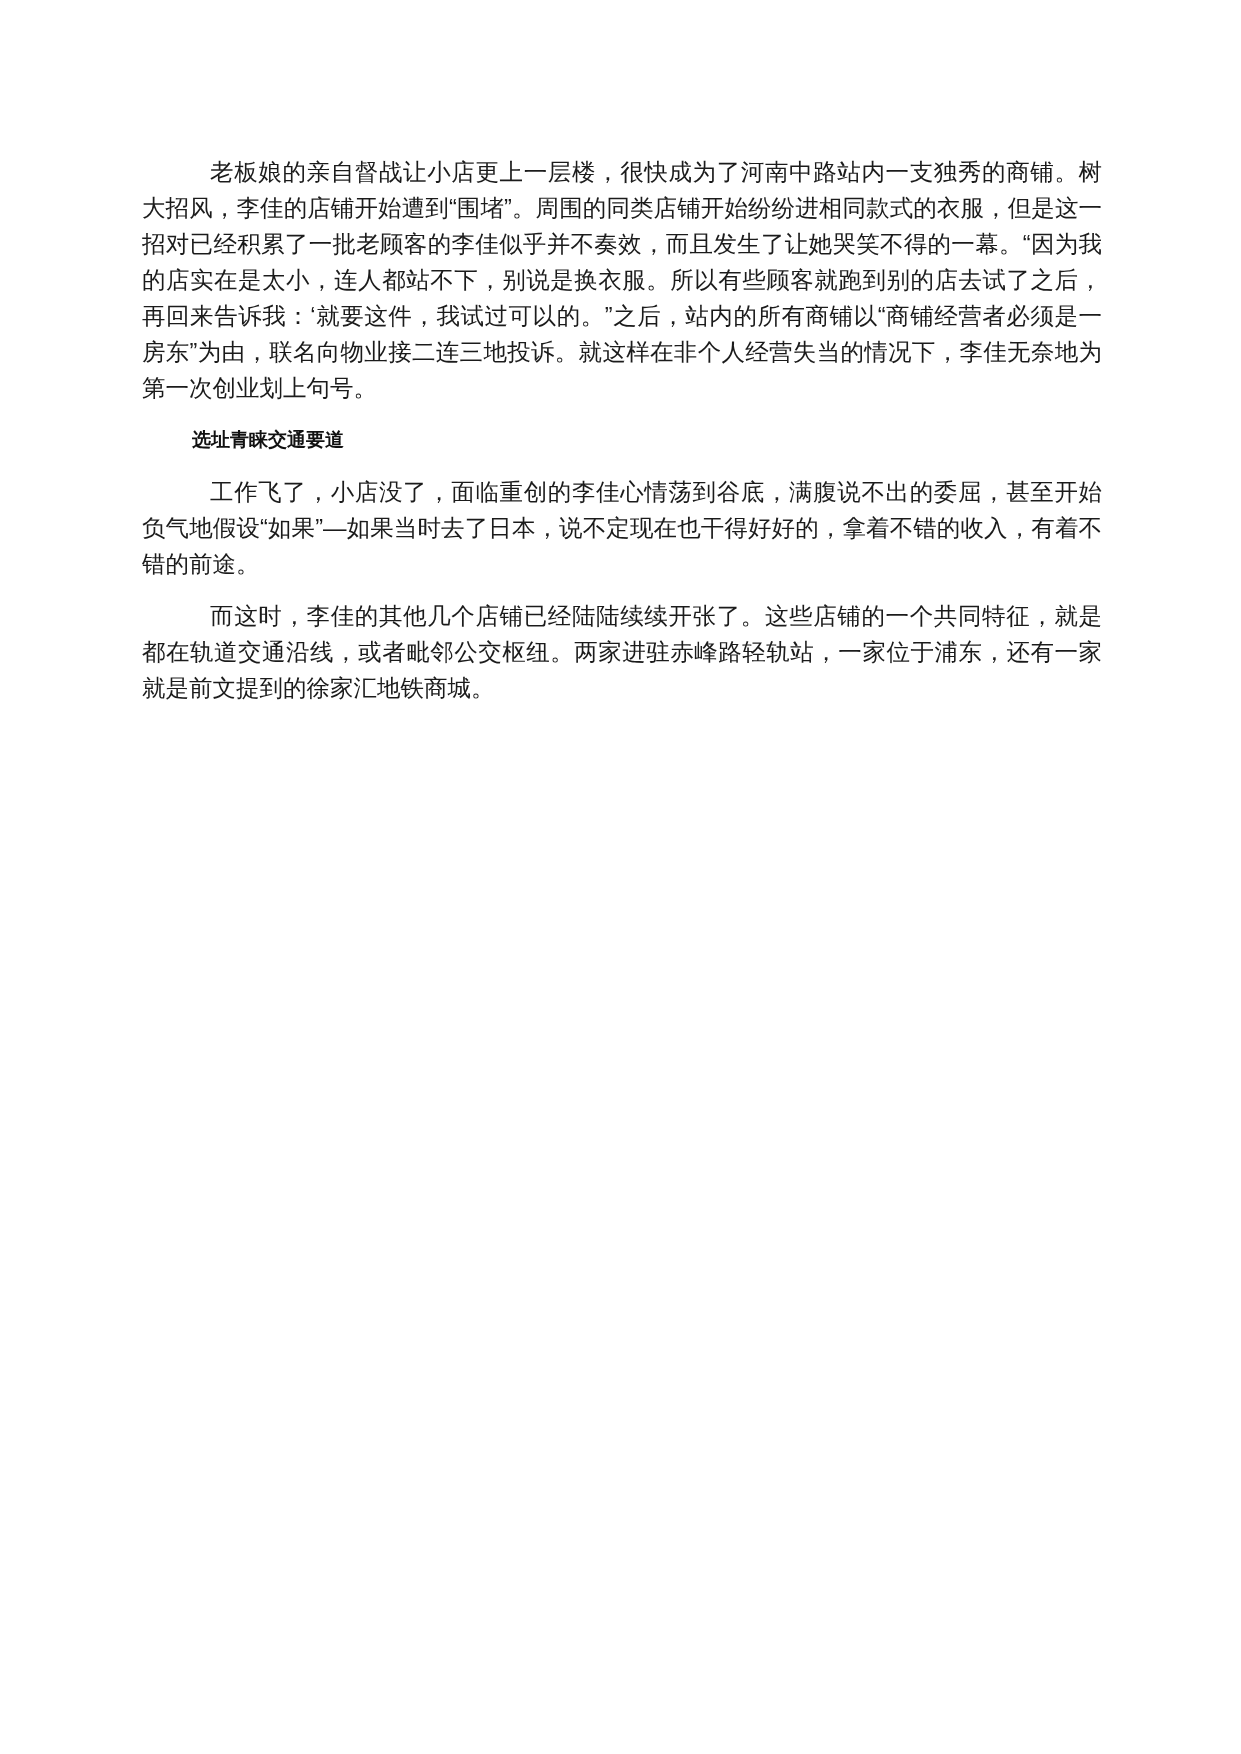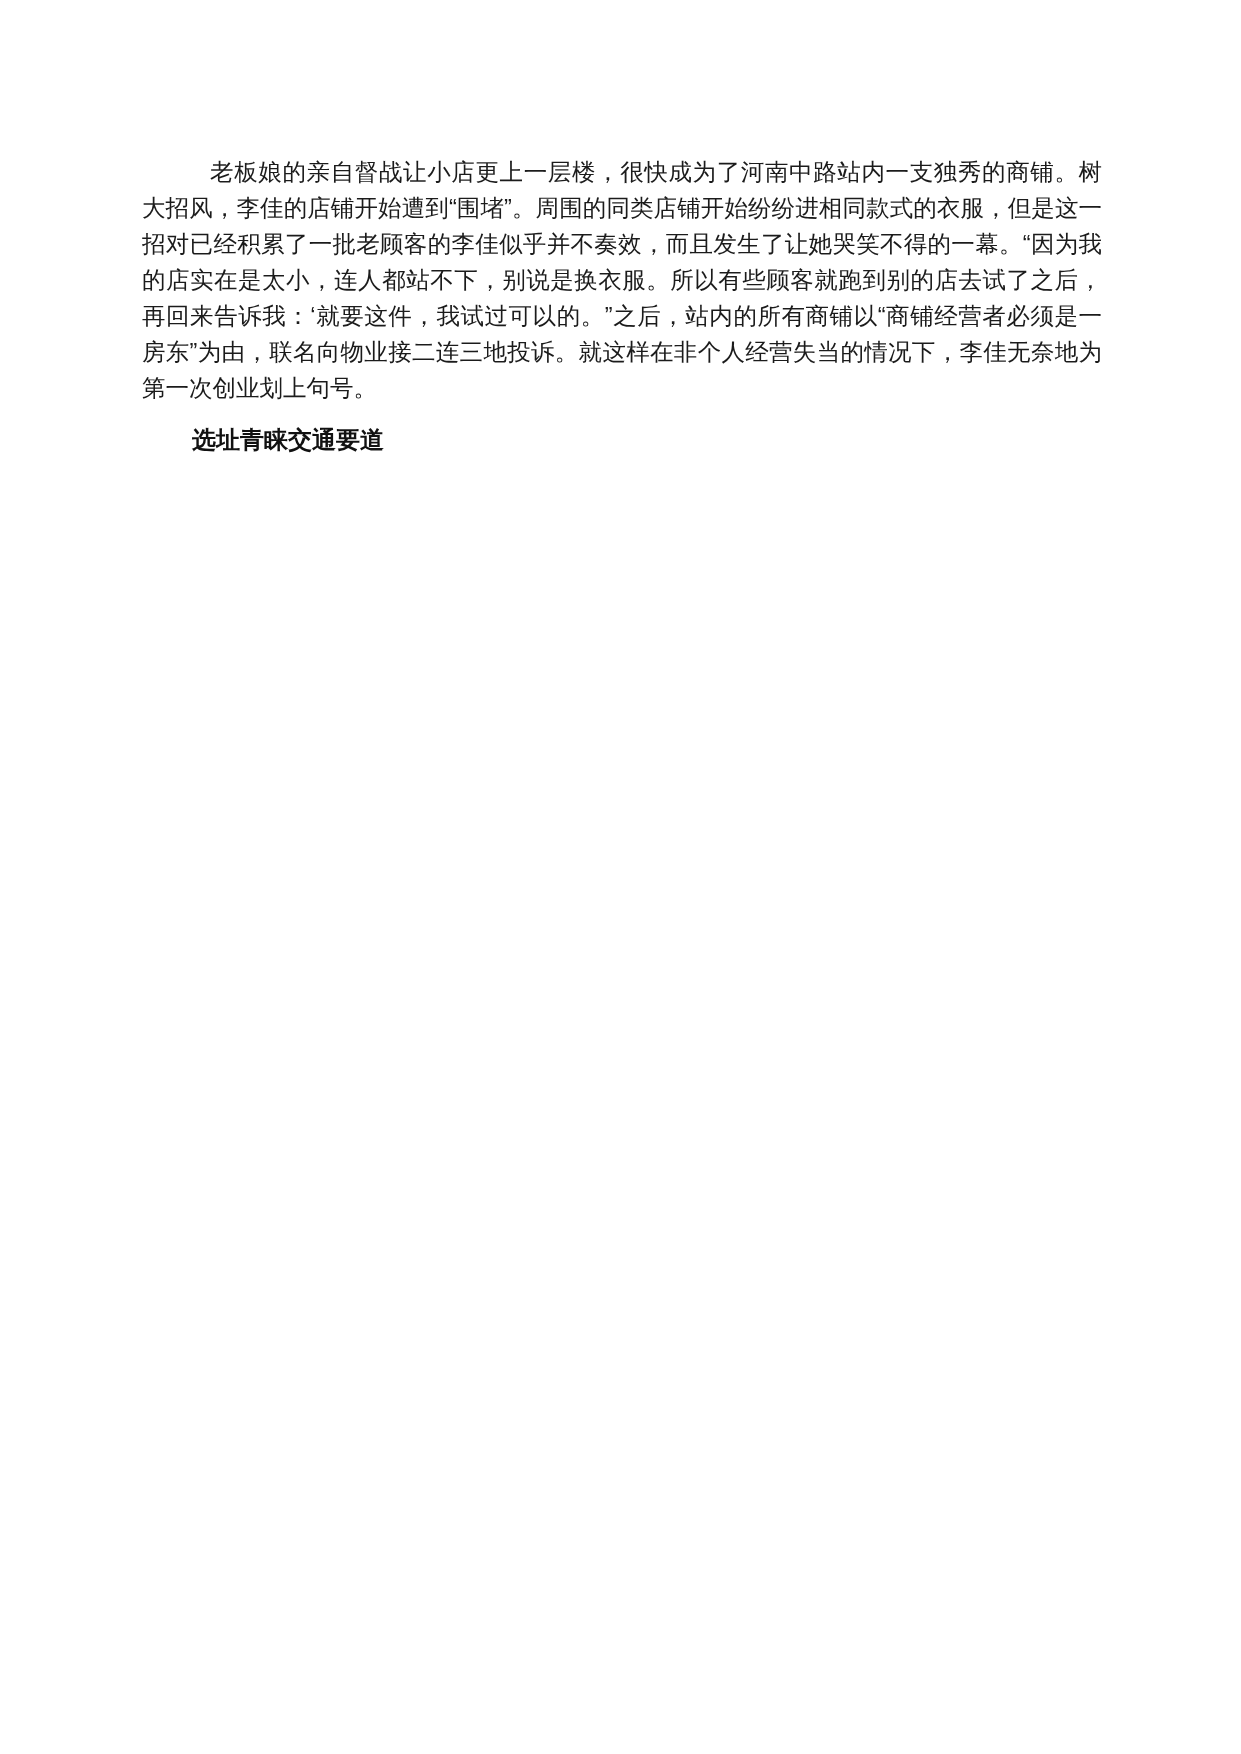--- a/index.html
+++ b/index.html
@@ -22,31 +22,33 @@
     overflow: hidden;
   }
   .para {
     margin: 0 0 16px 0;
     text-indent: 68px;
     text-align: justify;
     text-justify: inter-ideograph;
     word-break: break-all;
   }
   .section-heading {
-    font-size: 24px;
+    font-size: 19px;
     line-height: 36px;
     font-weight: 700;
     margin: 0 0 16px 0;
     text-indent: 50px;
     color: #111111;
   }
 </style>
 </head>
 <body>
 
 <div class="page">
   <p class="para">老板娘的亲自督战让小店更上一层楼，很快成为了河南中路站内一支独秀的商铺。树大招风，李佳的店铺开始遭到“围堵”。周围的同类店铺开始纷纷进相同款式的衣服，但是这一招对已经积累了一批老顾客的李佳似乎并不奏效，而且发生了让她哭笑不得的一幕。“因为我的店实在是太小，连人都站不下，别说是换衣服。所以有些顾客就跑到别的店去试了之后，再回来告诉我：‘就要这件，我试过可以的。”之后，站内的所有商铺以“商铺经营者必须是一房东”为由，联名向物业接二连三地投诉。就这样在非个人经营失当的情况下，李佳无奈地为第一次创业划上句号。</p>
 
   <h2 class="section-heading">选址青睐交通要道</h2>
 
+  <p class="para">工作飞了，小店没了，面临重创的李佳心情荡到谷底，满腹说不出的委屈，甚至开始负气地假设“如果”—如果当时去了日本，说不定现在也干得好好的，拿着不错的收入，有着不错的前途。</p>
 
 
+  <p class="para">而这时，李佳的其他几个店铺已经陆陆续续开张了。这些店铺的一个共同特征，就是都在轨道交通沿线，或者毗邻公交枢纽。两家进驻赤峰路轻轨站，一家位于浦东，还有一家就是前文提到的徐家汇地铁商城。</p>
 </div>
 
 </body></html>

